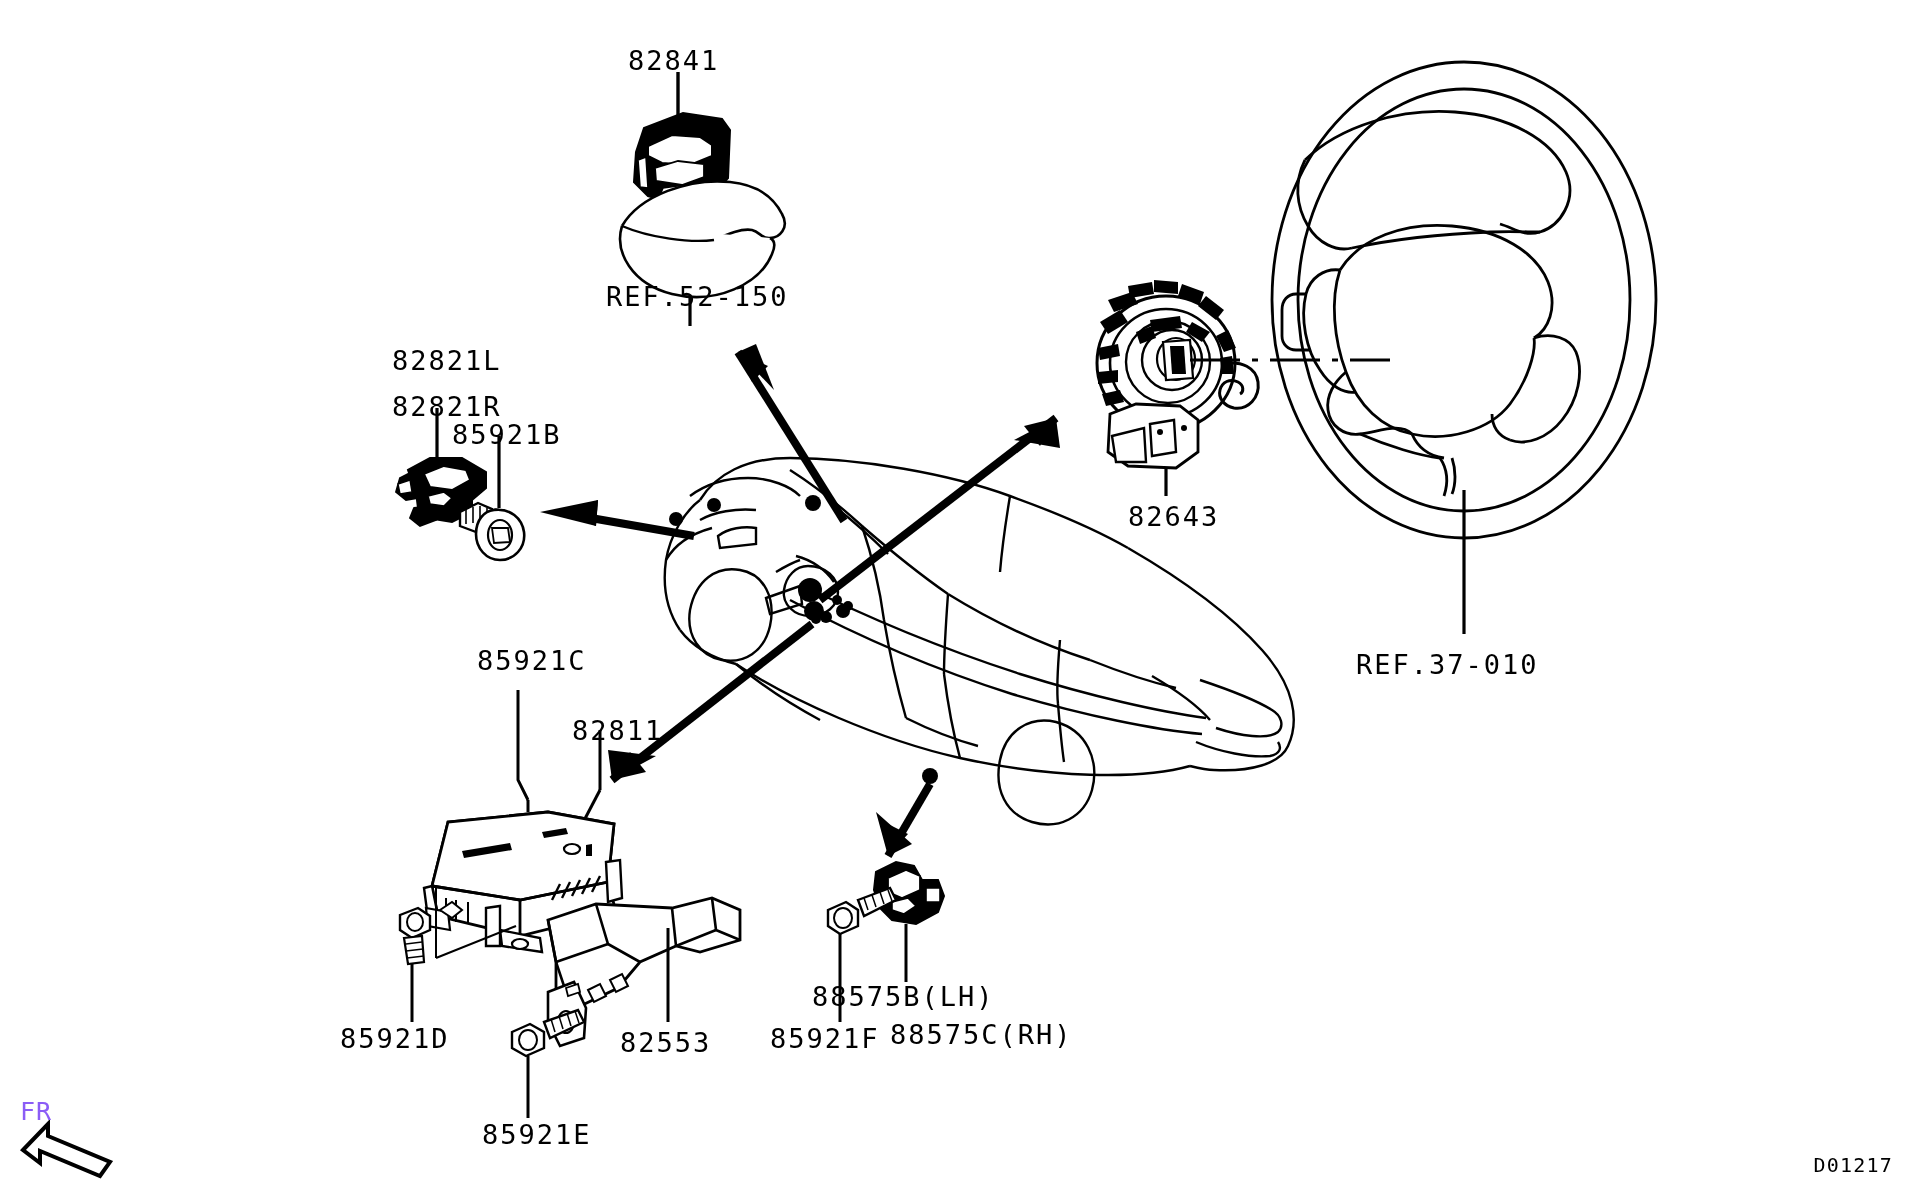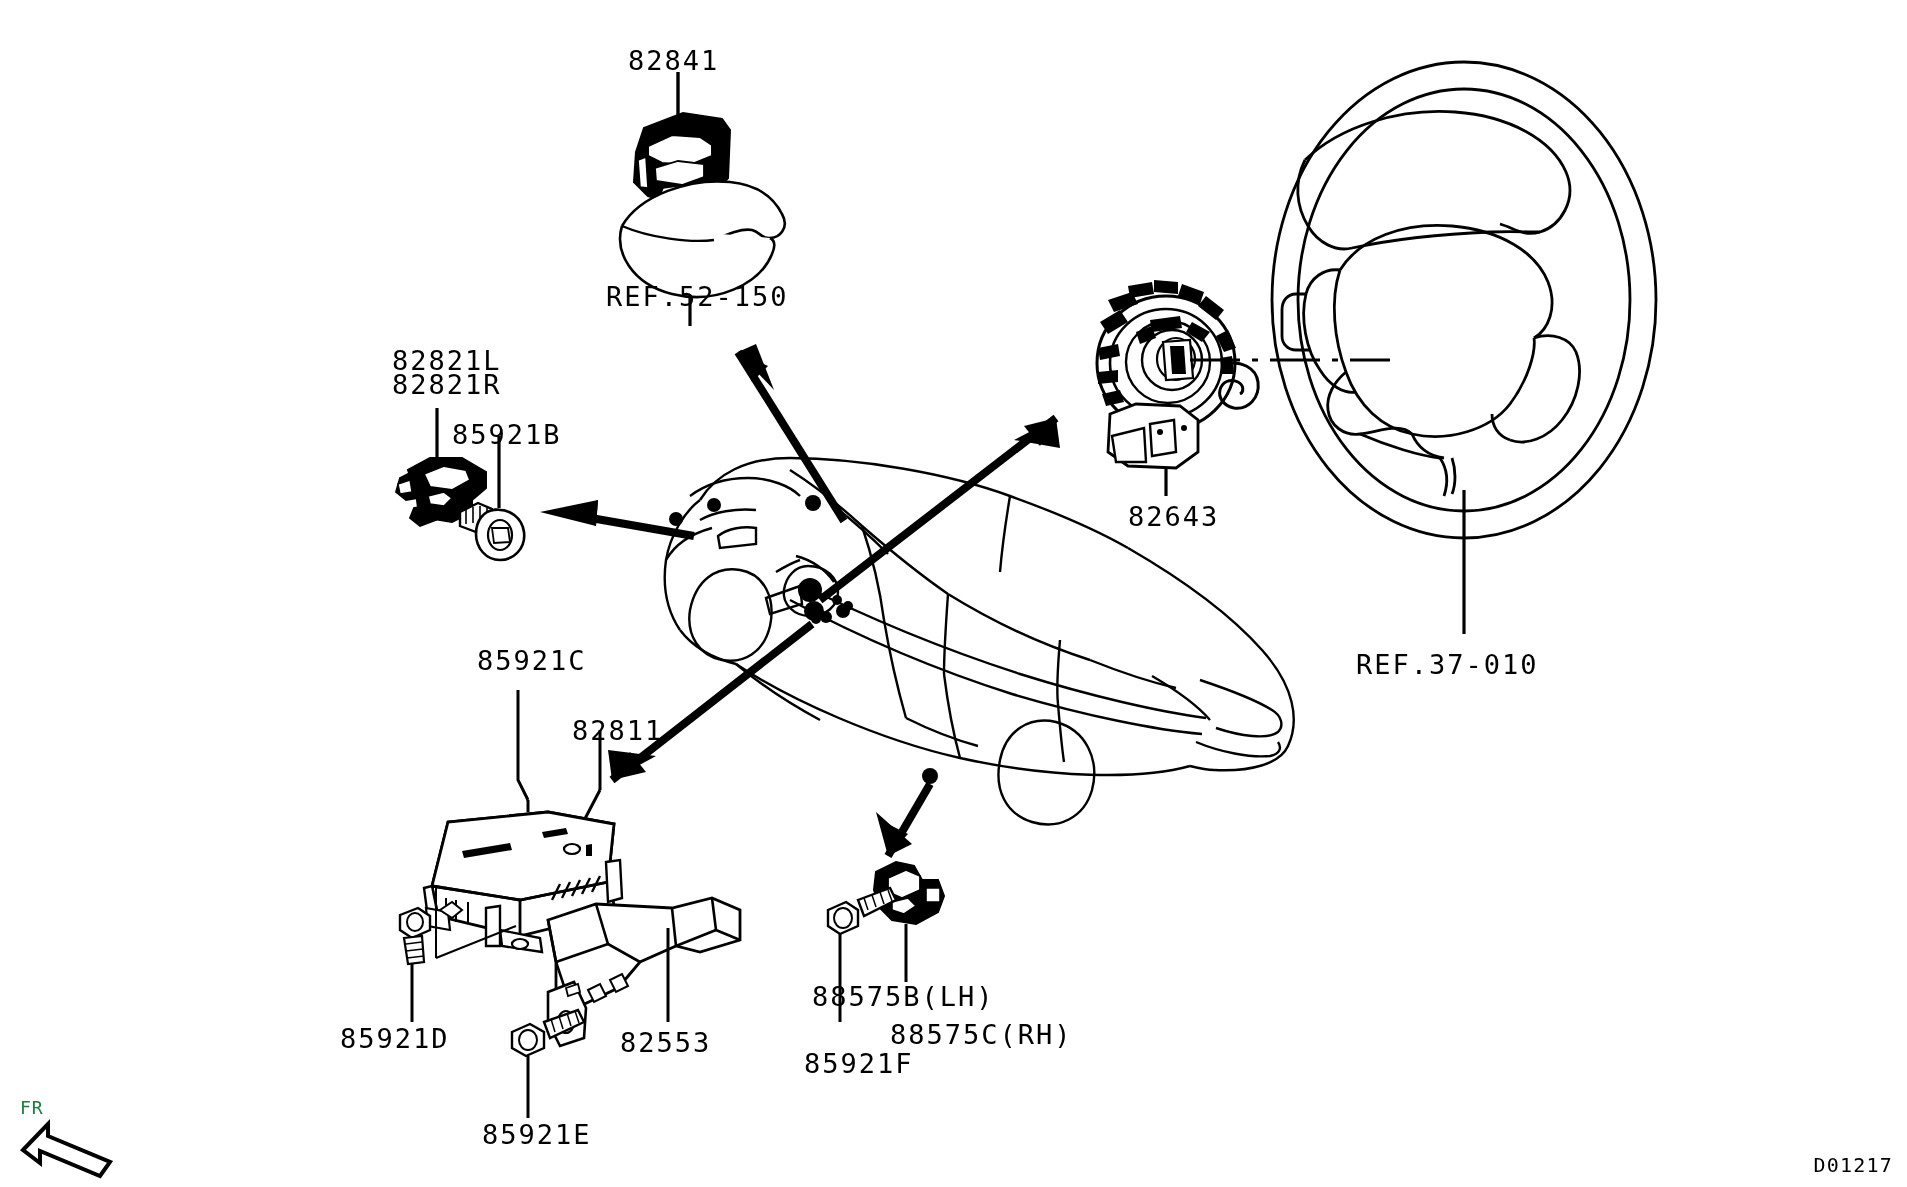--- a/index.html
+++ b/index.html
@@ -44,23 +44,23 @@
     font-size: 20px;
     letter-spacing: 1.2px;
     color: #000;
     text-align: right;
   }
   .fr-text {
     position: absolute;
     left: 20px;
     top: 1097px;
     font-family: "DejaVu Sans Mono", "Liberation Mono", monospace;
-    font-size: 18px;
+    font-size: 25px;
     letter-spacing: 1px;
-    color: #15803d;
+    color: #8b5cf6;
   }
 </style>
 </head>
 <body>
 
 <div id="diagram-root">
 
   <svg class="canvas" viewBox="0 0 1907 1187" xmlns="http://www.w3.org/2000/svg">
 
     <g>
@@ -402,35 +402,35 @@
     </g>
 
   </svg>
 
   <div class="pt-label" style="left:628px; top:44px;">82841</div>
 
   <div class="pt-label" style="left:606px; top:280px;">REF.52-150</div>
 
   <div class="pt-label" style="left:392px; top:344px;">82821L</div>
 
-  <div class="pt-label" style="left:392px; top:368px;">82821R</div>
+  <div class="pt-label" style="left:392px; top:390px;">82821R</div>
 
   <div class="pt-label" style="left:452px; top:418px;">85921B</div>
 
   <div class="pt-label" style="left:477px; top:644px;">85921C</div>
 
   <div class="pt-label" style="left:572px; top:714px;">82811</div>
 
   <div class="pt-label" style="left:340px; top:1022px;">85921D</div>
 
   <div class="pt-label" style="left:620px; top:1026px;">82553</div>
 
   <div class="pt-label" style="left:482px; top:1118px;">85921E</div>
 
-  <div class="pt-label" style="left:804px; top:1022px;margin-top:25px;">85921F</div>
+  <div class="pt-label" style="left:770px; top:1022px;">85921F</div>
 
   <div class="pt-label" style="left:812px; top:980px;text-align:right;">88575B(LH)</div>
 
   <div class="pt-label" style="left:858px; top:1018px;margin-left:32px;">88575C(RH)</div>
 
   <div class="pt-label" style="left:1128px; top:500px;">82643</div>
 
   <div class="pt-label" style="left:1356px; top:648px;">REF.37-010</div>
 
   <div class="fr-text">FR</div>

